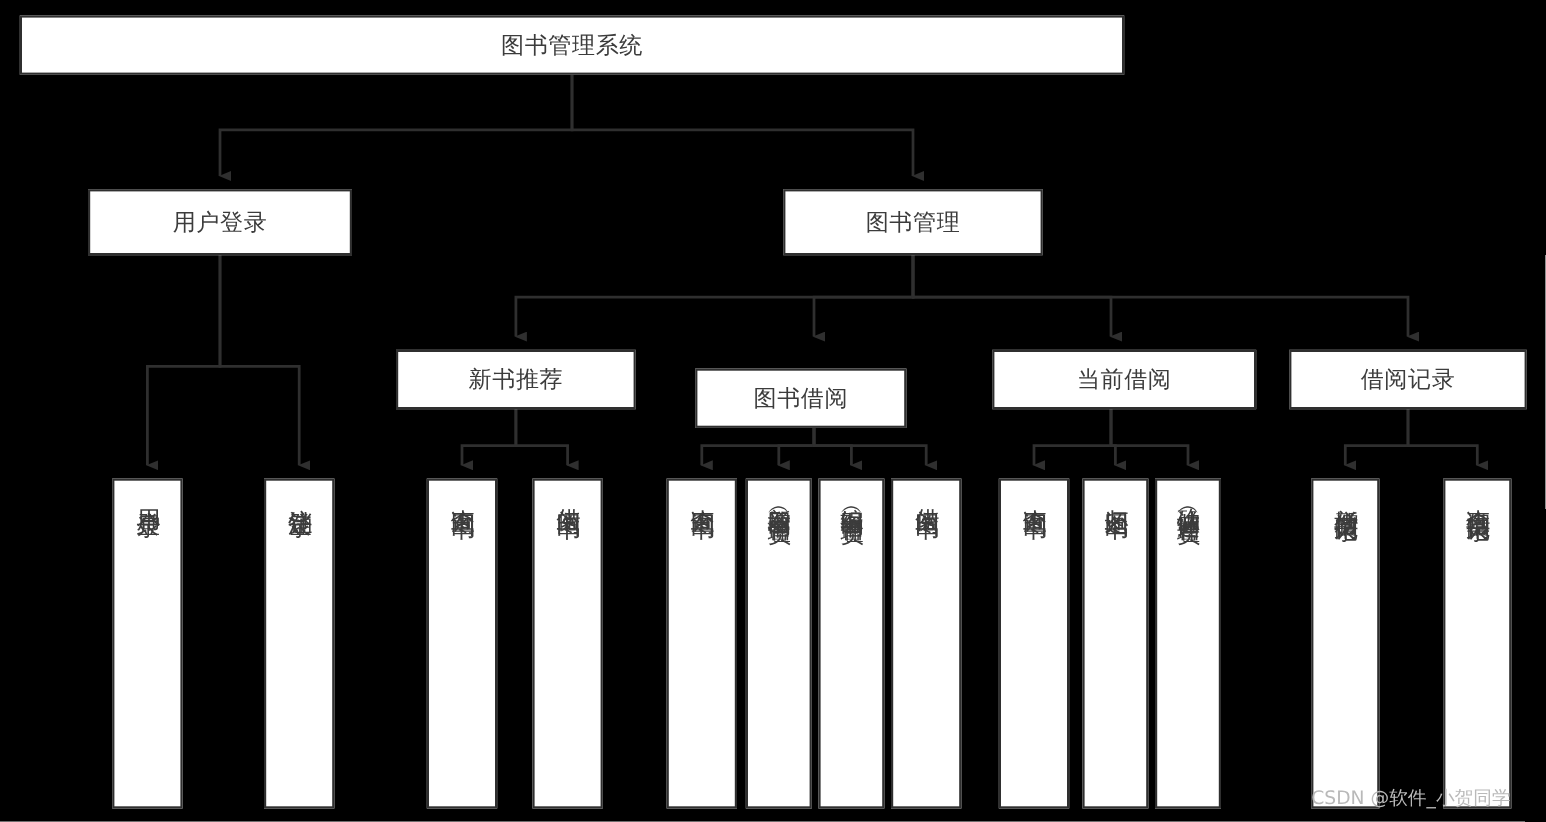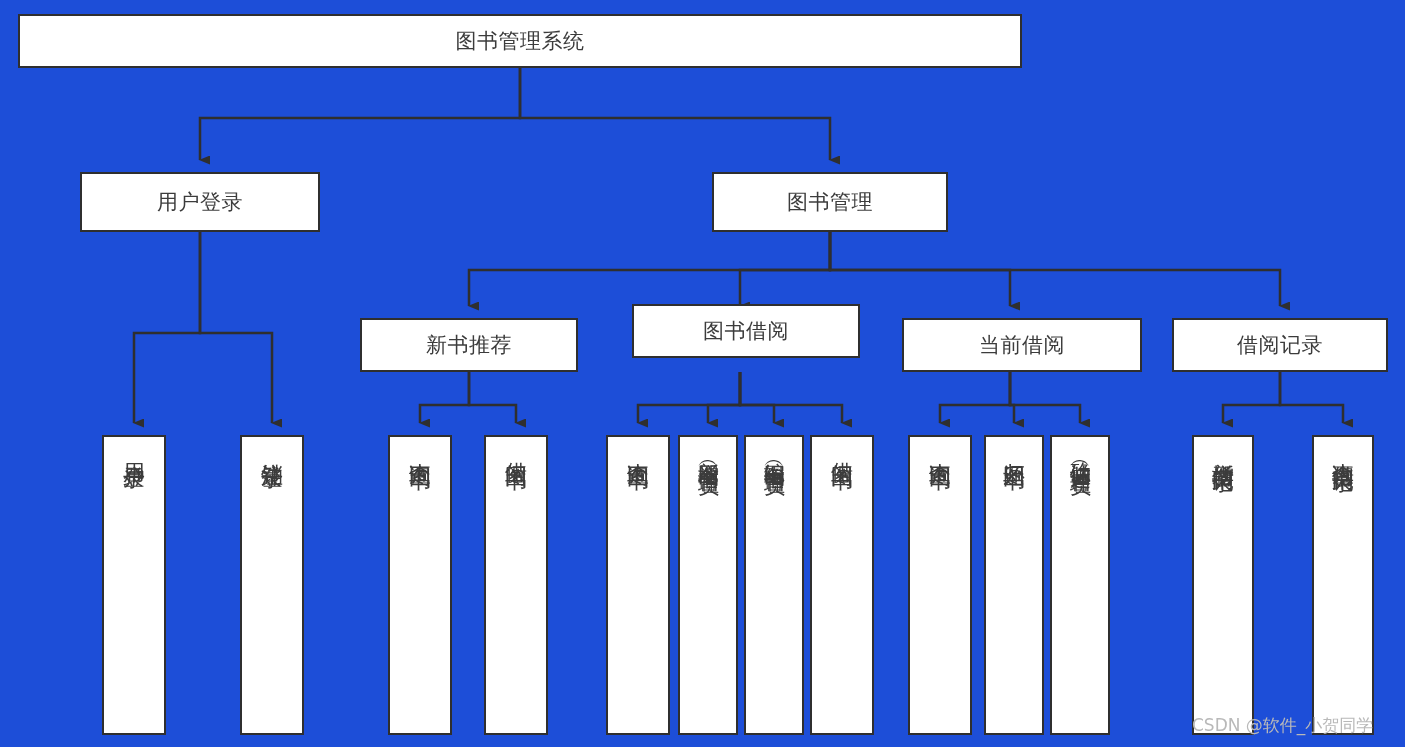--- a/index.html
+++ b/index.html
@@ -9,21 +9,21 @@
     background: #ffffff;
   }
   body {
     font-family: "DejaVu Sans", "Liberation Sans", sans-serif;
     color: #3a3a3a;
   }
   #canvas {
     position: relative;
     width: 1405px;
     height: 747px;
-    background: #1d4ed8;
+    background: #000000;
     overflow: hidden;
   }
   #edges {
     position: absolute;
     left: 0;
     top: 0;
     width: 1405px;
     height: 747px;
     pointer-events: none;
   }
@@ -112,21 +112,21 @@
   <div class="node" style="left: 80px; top: 172px; width: 240px; height: 60px;">
     <span class="label">用户登录</span>
   </div>
   <div class="node" style="left: 360px; top: 318px; width: 218px; height: 54px;">
     <span class="label">新书推荐</span>
   </div>
 
   <div class="node" style="left: 712px; top: 172px; width: 236px; height: 60px;">
     <span class="label">图书管理</span>
   </div>
-  <div class="node" style="left: 632px; top: 304px; width: 228px; height: 54px;">
+  <div class="node" style="left: 632px; top: 335px; width: 192px; height: 54px;">
     <span class="label">图书借阅</span>
   </div>
   <div class="node" style="left: 902px; top: 318px; width: 240px; height: 54px;">
     <span class="label">当前借阅</span>
   </div>
   <div class="node" style="left: 1172px; top: 318px; width: 216px; height: 54px;">
     <span class="label">借阅记录</span>
   </div>
 
   <div class="node vertical" style="left: 102px; top: 435px; width: 64px; height: 300px;">

